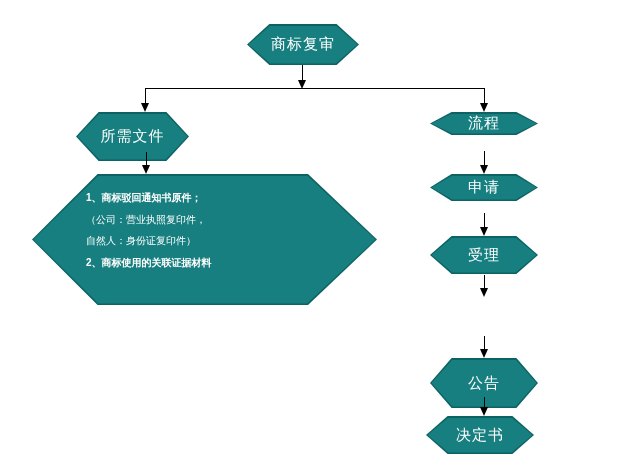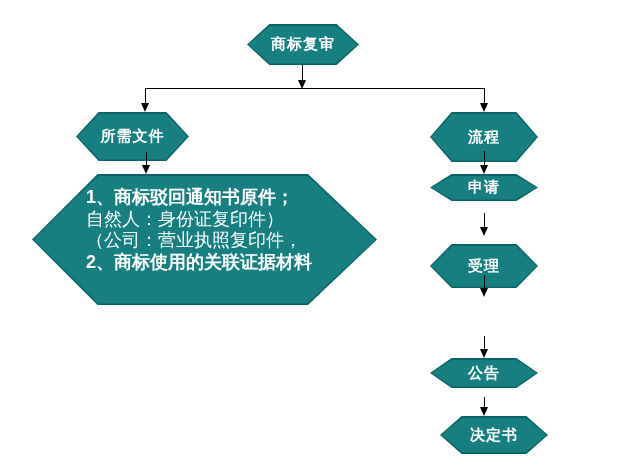--- a/index.html
+++ b/index.html
@@ -20,25 +20,25 @@
     clip-path:polygon(20% 0%,80% 0%,100% 50%,80% 100%,20% 100%,0% 50%);
   }
   .hex-fill{
     position:absolute;inset:1.5px;background:var(--shape-fill);
     clip-path:polygon(20% 0%,80% 0%,100% 50%,80% 100%,20% 100%,0% 50%);
   }
   .big .hex-border{clip-path:polygon(19% 0%,80% 0%,100% 50%,80% 100%,19% 100%,0% 50%);}
   .big .hex-fill{clip-path:polygon(19% 0%,80% 0%,100% 50%,80% 100%,19% 100%,0% 50%);}
   .hex-label{
     position:absolute;inset:0;display:flex;align-items:center;justify-content:center;
-    color:var(--text-color);font-weight:bold;font-size:15px;letter-spacing:1px;
+    color:var(--text-color);font-weight:normal;font-size:15px;letter-spacing:1px;
   }
   .detail-lines{
     position:absolute;left:54px;top:13px;width:262px;
-    color:var(--text-color);font-size:18px;line-height:21.5px;
+    color:var(--text-color);font-size:10px;line-height:21.5px;
     white-space:nowrap;
   }
   .detail-line{font-weight:normal;}
   .detail-line.b{font-weight:bold;}
   .vline{position:absolute;width:1px;background:var(--line-color);}
   .hline{position:absolute;height:1px;background:var(--line-color);}
   .arrow-down{
     position:absolute;width:0;height:0;
     border-left:4px solid transparent;border-right:4px solid transparent;
     border-top:9px solid var(--line-color);
@@ -72,65 +72,65 @@
   </div>
 
   <div class="vline" style="left:146px;top:152px;height:14px"></div>
   <div class="arrow-down" style="left:142px;top:165px"></div>
 
   <div class="hex big" style="left:32px;top:174px;width:345px;height:131px">
     <div class="hex-border"></div>
     <div class="hex-fill"></div>
     <div class="detail-lines">
       <div class="detail-line b">1、商标驳回通知书原件；</div>
+      <div class="detail-line">（公司：营业执照复印件，</div>
       <div class="detail-line">自然人：身份证复印件）</div>
-      <div class="detail-line">（公司：营业执照复印件，</div>
       <div class="detail-line b">2、商标使用的关联证据材料</div>
     </div>
   </div>
 
-  <div class="hex" style="left:430px;top:112px;width:108px;height:50px">
+  <div class="hex" style="left:430px;top:112px;width:108px;height:23px">
     <div class="hex-border"></div>
     <div class="hex-fill"></div>
     <div class="hex-label">流程</div>
   </div>
 
   <div class="vline" style="left:484px;top:151px;height:15px"></div>
   <div class="arrow-down" style="left:480px;top:165px"></div>
 
   <div class="hex" style="left:430px;top:174px;width:108px;height:27px">
     <div class="hex-border"></div>
     <div class="hex-fill"></div>
     <div class="hex-label">申请</div>
   </div>
 
   <div class="vline" style="left:484px;top:213px;height:14px"></div>
   <div class="arrow-down" style="left:480px;top:227px"></div>
 
-  <div class="hex" style="left:430px;top:244px;width:108px;height:44px">
+  <div class="hex" style="left:430px;top:236px;width:108px;height:38px">
     <div class="hex-border"></div>
     <div class="hex-fill"></div>
     <div class="hex-label">受理</div>
   </div>
 
   <div class="vline" style="left:484px;top:275px;height:13px"></div>
   <div class="arrow-down" style="left:480px;top:288px"></div>
 
 
   <div class="vline" style="left:484px;top:336px;height:13px"></div>
   <div class="arrow-down" style="left:480px;top:349px"></div>
 
-  <div class="hex" style="left:430px;top:358px;width:108px;height:30px">
+  <div class="hex" style="left:430px;top:358px;width:108px;height:50px">
     <div class="hex-border"></div>
     <div class="hex-fill"></div>
     <div class="hex-label">公告</div>
   </div>
 
   <div class="vline" style="left:484px;top:397px;height:10px"></div>
   <div class="arrow-down" style="left:480px;top:407px"></div>
 
-  <div class="hex" style="left:440px;top:416px;width:108px;height:38px">
+  <div class="hex" style="left:426px;top:416px;width:108px;height:38px">
     <div class="hex-border"></div>
     <div class="hex-fill"></div>
     <div class="hex-label">决定书</div>
   </div>
 
 </div>
 
 </body></html>

